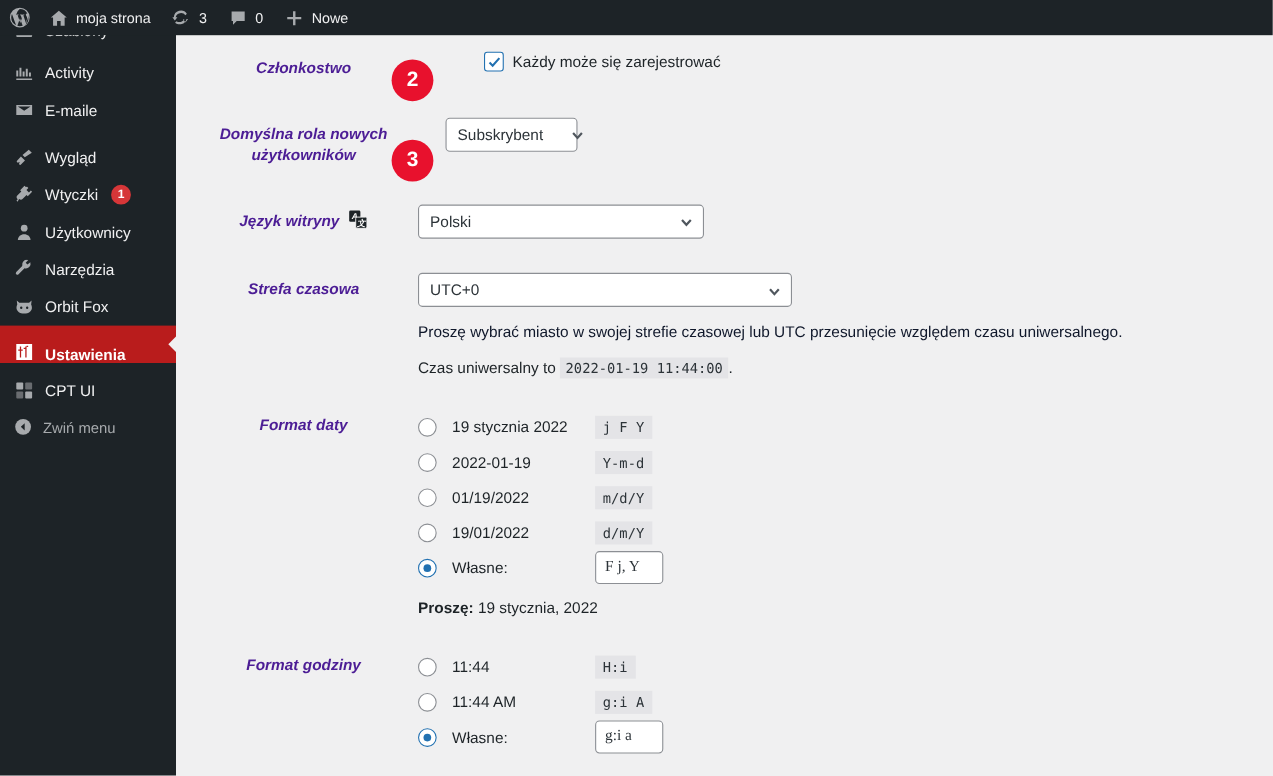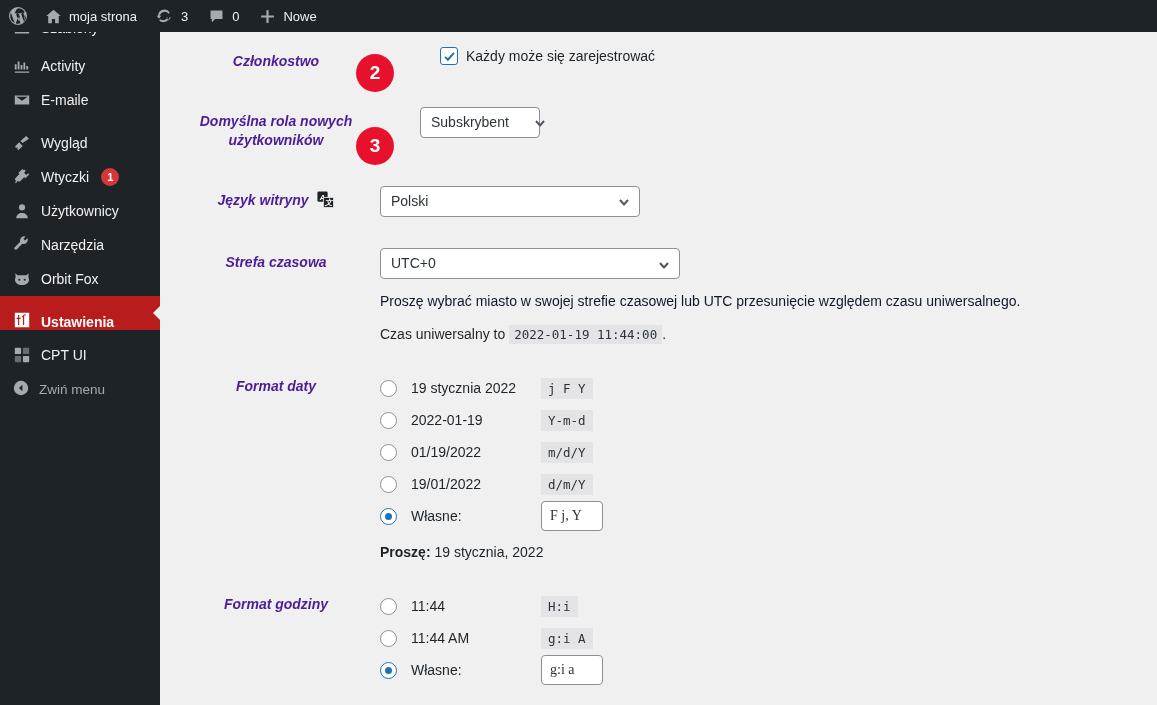--- a/index.html
+++ b/index.html
@@ -170,23 +170,23 @@
     line-height: 29px;
   }
   .selwrap { position: relative; display: inline-block; }
   .selwrap .caret {
     position: absolute; right: 10px; top: 50%;
     transform: translateY(-50%);
     pointer-events: none;
     width: 12px; height: 12px;
   }
   .selwrap .caret svg { stroke: #50575e; fill: none; stroke-width: 2; }
-  .sel-role { width: 136px; margin-left: 40px; }
+  .sel-role { width: 136px; margin-left: 25px; }
   .sel-lang { width: 260px; }
-  .sel-tz   { width: 300px; }
+  .sel-tz   { width: 340px; }
 
   .desc {
     font-size: 14px;
     color: #0f172a;
     margin-top: 12px;
     line-height: 1.5;
   }
   .utc-line { margin-top: 14px; font-size: 14px; color: #1d2327; }
   code.mono {
     font-family: "DejaVu Sans Mono", monospace;

